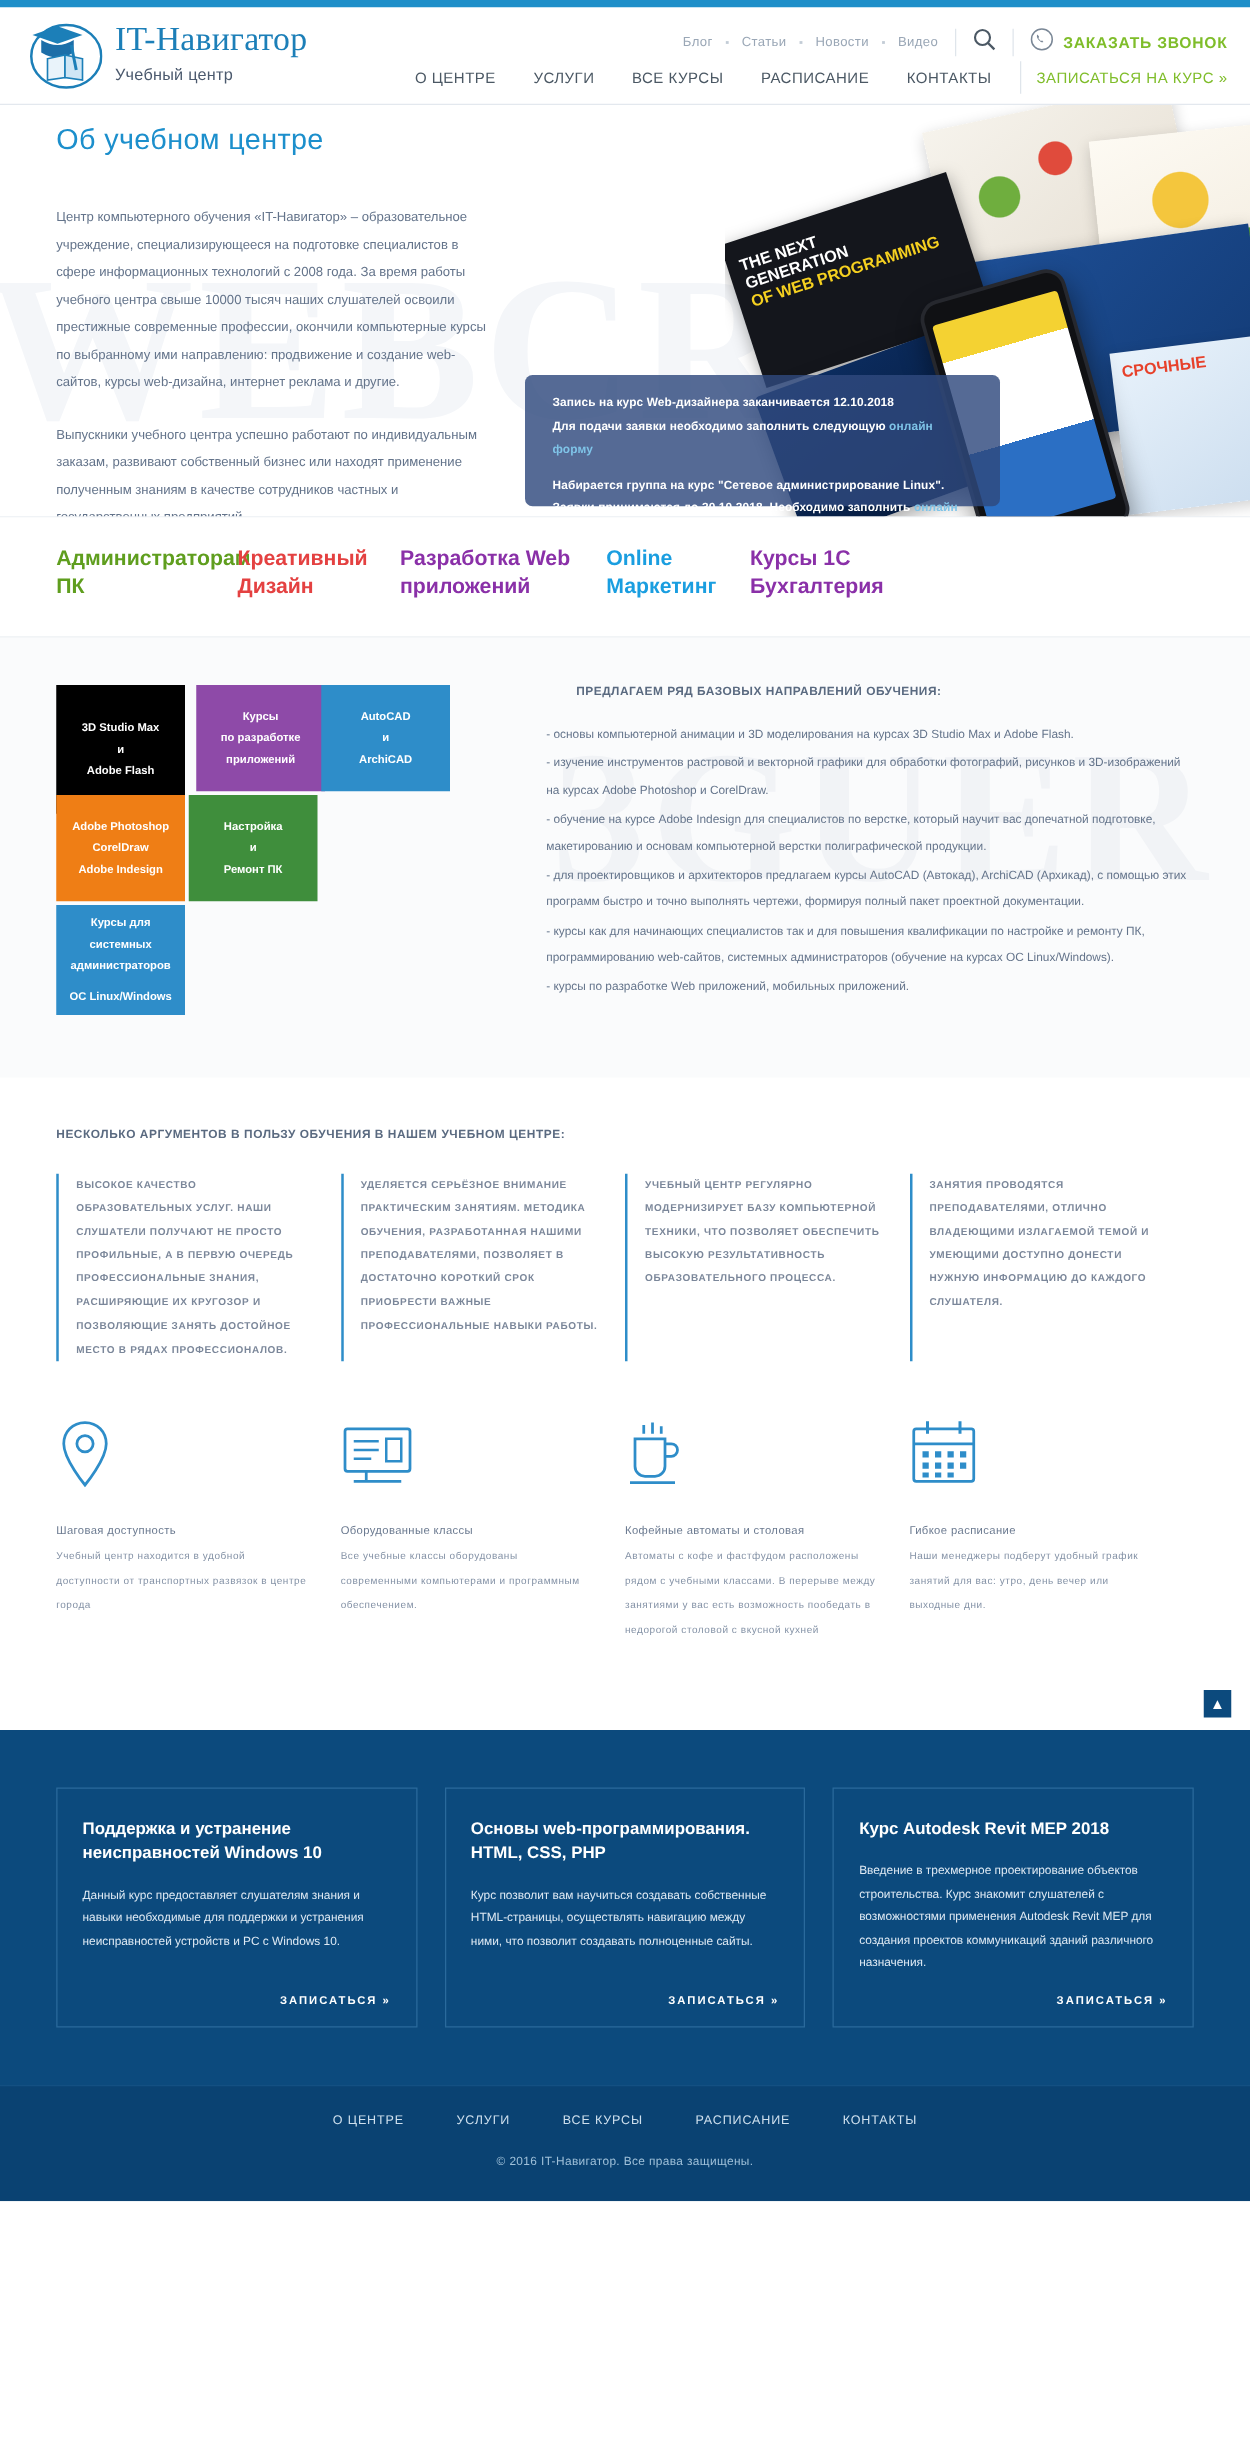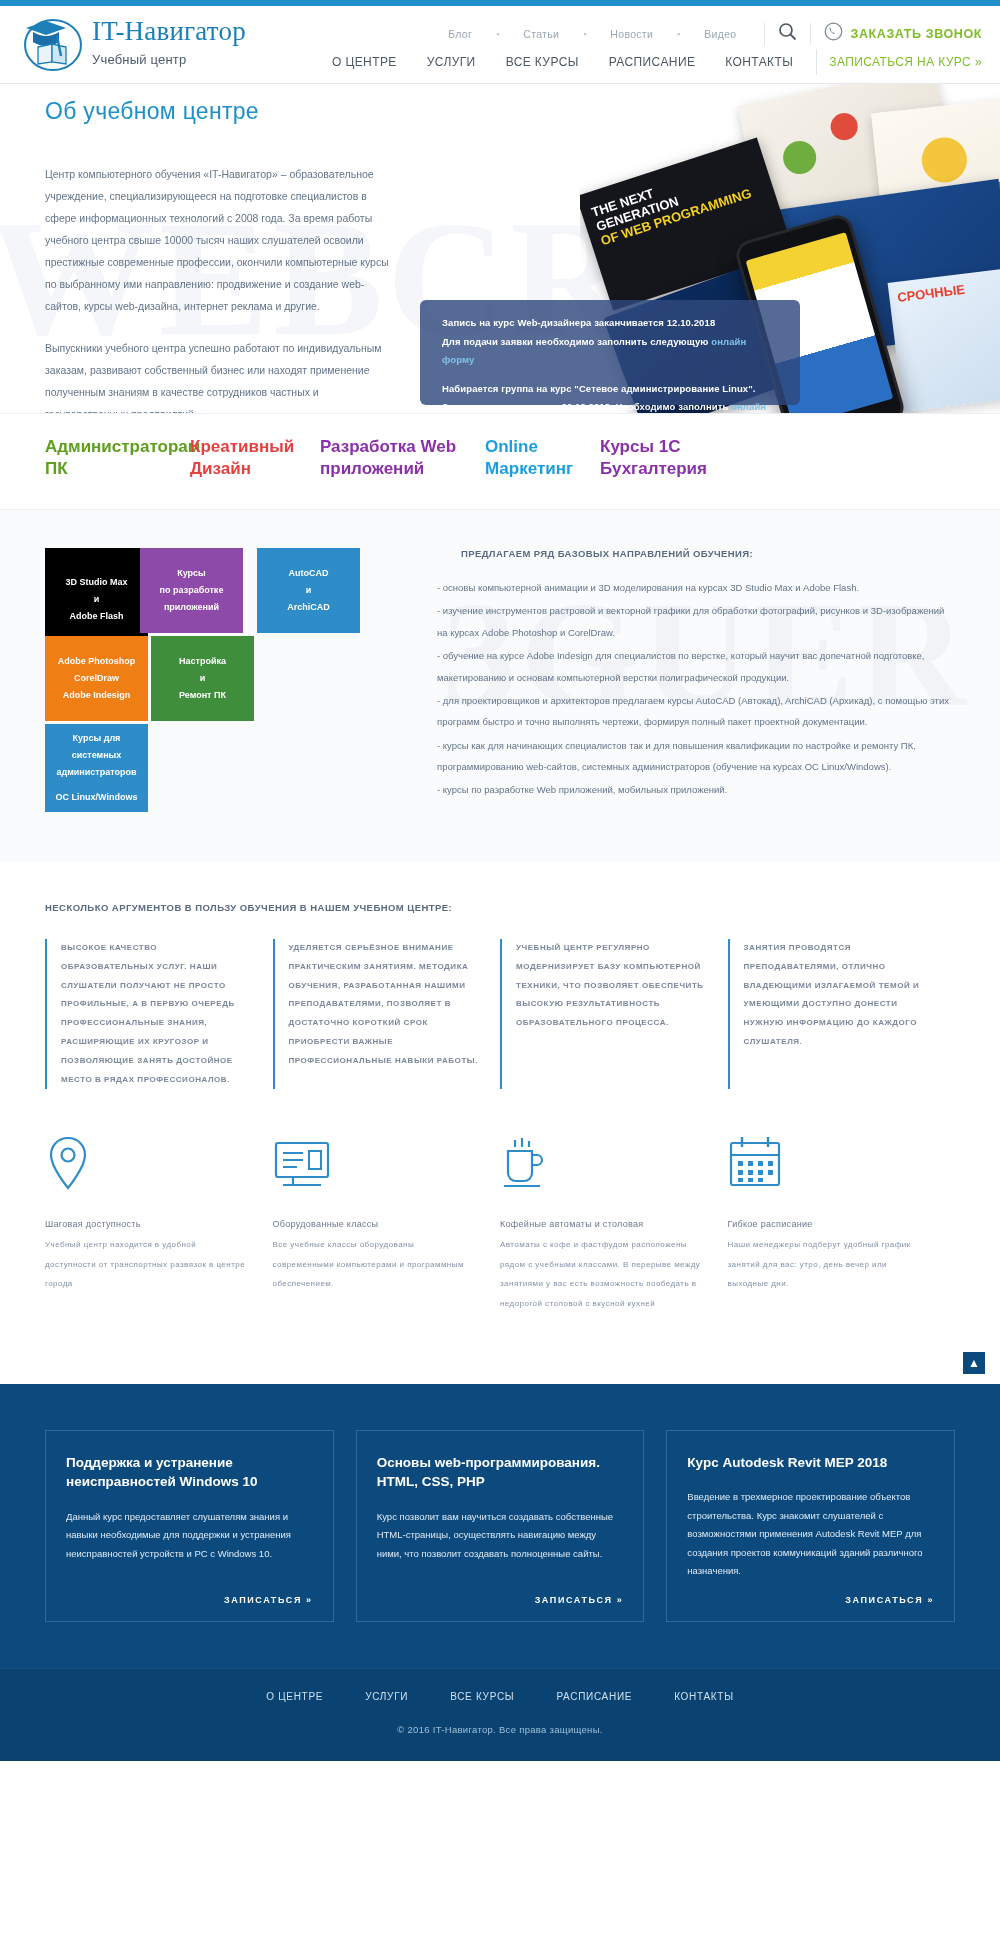--- a/index.html
+++ b/index.html
@@ -34,21 +34,21 @@
     font-size: 27px; color: #1c7fb8; letter-spacing: .2px; line-height: 1;
   }
   .logo-sub {
     font-size: 13px; color: #4c5a6e; margin-top: 7px; letter-spacing: .2px;
   }
 
   .util-row {
     position: absolute; right: 18px; top: 16px;
     display: flex; align-items: center; gap: 0;
   }
-  .util-links { display: flex; align-items: center; gap: 24px; margin-right: 14px; }
+  .util-links { display: flex; align-items: center; gap: 10px; }
   .util-links a {
     font-size: 10.5px; color: #9aa7b6; text-decoration: none; letter-spacing: .3px;
   }
   .util-dot { color: #c3ccd6; font-size: 9px; }
   .vsep { width: 1px; height: 22px; background: #dfe5eb; margin: 0 13px; }
   .search-icon { display: block; }
   .call-wrap { display: flex; align-items: center; gap: 8px; }
   .call-label {
     color: #7fbd2a; font-size: 12.5px; font-weight: bold; letter-spacing: .6px;
   }
@@ -179,21 +179,21 @@
     color: #f1f3f6; font-weight: bold; letter-spacing: 4px; user-select: none;
   }
   .dir-inner { position: relative; display: flex; padding-left: 45px; }
 
   
   .tiles-grid { position: relative; width: 320px; height: 270px; }
   .tg { position: absolute; color: #fff; display:flex; flex-direction:column;
         align-items:center; justify-content:center; text-align:center;
         font-size: 9px; font-weight: bold; line-height: 1.9; padding: 4px; }
   .tg.t1 { left: 0;   top: 0;   width: 103px; height: 103px; background:#000000; }
-  .tg.t2 { left: 95px; top: 0; width: 103px; height: 85px; background:#8e4aa8; }
+  .tg.t2 { left: 112px; top: 0; width: 103px; height: 85px; background:#8e4aa8; }
   .tg.t3 { left: 212px; top: 0; width: 103px; height: 85px; background:#2e8dc9; }
   .tg.t4 { left: 0;   top: 88px; width: 103px; height: 85px; background:#ef7e15; }
   .tg.t5 { left: 106px; top: 88px; width: 103px; height: 85px; background:#3f8e3c; }
   .tg.t6 { left: 0;   top: 176px; width: 103px; height: 88px; background:#2e8dc9; }
 
   .dir-text { flex: 1; padding-left: 72px; padding-right: 45px; }
   .dir-head {
     font-size: 9.5px; font-weight: bold; color: #5a6a80;
     letter-spacing: .4px; margin-bottom: 18px; padding-left: 24px;
   }

